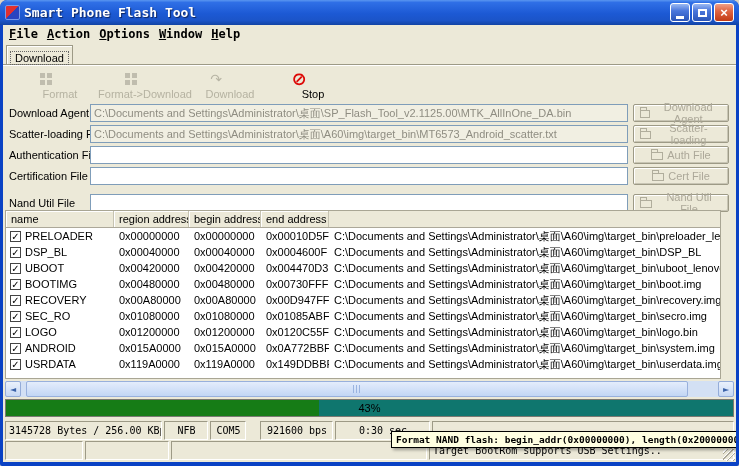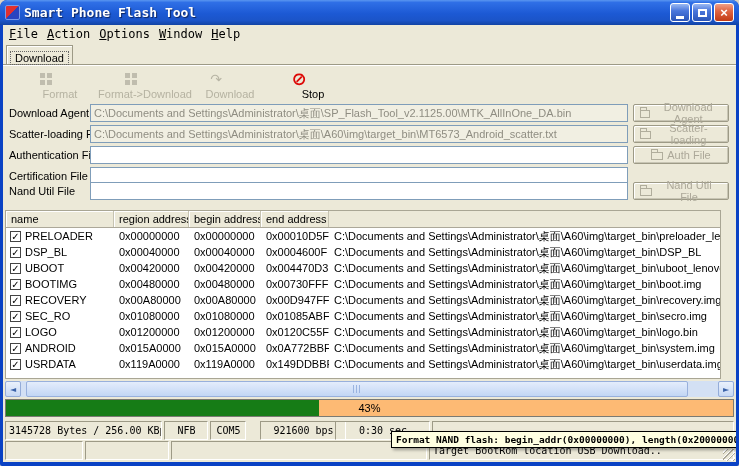--- a/index.html
+++ b/index.html
@@ -19,21 +19,21 @@
   .tbn.minmax{background:linear-gradient(180deg,#9ab8f2,#4a77dc 40%,#2a55b8);}
   .tbn.close{background:linear-gradient(180deg,#f0a088,#e06644 40%,#c23a14);color:#fff;
     font:bold 13px "Liberation Sans",sans-serif;line-height:1;}
   .glyph-min{width:8px;height:3px;background:#fff;margin-top:9px;}
   .glyph-max{width:9px;height:8px;border:2px solid #fff;}
   
   .client{position:absolute;top:25px;left:3px;right:3px;bottom:4px;background:#ece9d8;overflow:hidden;}
   
   .menubar{position:absolute;top:0;left:0;right:0;height:20px;padding:2px 0 0 6px;
     font:12px "DejaVu Sans Mono",monospace;color:#000;}
-  .menu-item{margin-right:9px;cursor:default;}
+  .menu-item{margin-right:9px;cursor:default;font-weight:bold;}
   
   .tab{position:absolute;top:20px;left:3px;height:19px;z-index:2;background:#ece9d8;
     border:1px solid #9d9a86;border-bottom:none;box-shadow:inset 1px 1px 0 #fff;
     padding:2px 3px 0 3px;}
   .tab-inner{border:1px dotted #666;padding:0 4px;font:11px "Liberation Sans",sans-serif;}
   
   .toolbar{position:absolute;top:39px;left:0;right:0;height:39px;border-top:1px solid #9d9a86;
     box-shadow:inset 0 1px 0 #fff;}
   .tbtn{position:absolute;top:4px;height:32px;display:flex;flex-direction:column;align-items:center;
     justify-content:space-between;padding:2px 0 1px 0;}
@@ -75,21 +75,21 @@
   .hscroll{position:absolute;left:2px;right:2px;top:356px;height:16px;background:#d3e0f4;
     display:flex;align-items:stretch;}
   .sbtn{width:16px;flex:0 0 auto;background:linear-gradient(180deg,#eaf1fc,#c6d8f4);
     border:1px solid #94acd8;border-radius:2px;color:#3a62a8;font:8px "DejaVu Sans",sans-serif;
     display:flex;align-items:center;justify-content:center;}
   .strack{position:relative;flex:1 1 auto;}
   .sthumb{position:absolute;left:5px;top:0;width:662px;height:16px;border:1px solid #98b0dc;border-radius:2px;
     background:linear-gradient(180deg,#e4edfc,#c2d6f4);display:flex;align-items:center;justify-content:center;}
   .sgrip{width:9px;height:8px;background:repeating-linear-gradient(90deg,#9ab4e0 0 1px,transparent 1px 3px);}
   
-  .progress{position:absolute;left:2px;right:2px;top:374px;height:18px;border:1px solid #7a7a72;background:#fdba74;}
+  .progress{position:absolute;left:2px;right:2px;top:374px;height:18px;border:1px solid #7a7a72;background:#0f766e;}
   .pfill{position:absolute;left:0;top:0;bottom:0;background:#167c16;}
   .plabel{position:absolute;left:0;right:0;top:2px;text-align:center;font:11px "Liberation Sans",sans-serif;color:#000;}
   
   .statusbar{position:absolute;left:0;right:0;top:394px;height:43px;background:#ece9d8;
     font:10px "DejaVu Sans Mono",monospace;color:#000;}
   .sp{position:absolute;height:19px;border:1px solid;border-color:#9d9a86 #fff #fff #9d9a86;
     padding:3px 2px 0 3px;white-space:nowrap;overflow:hidden;}
   .sp.ctr{text-align:center;}
   .row1{top:2px;} .row2{top:22px;}
   .grip{position:absolute;right:1px;bottom:1px;width:12px;height:12px;
@@ -173,22 +173,26 @@
       <span class="flabel">Authentication File</span>
       <input class="finput" value="" style="">
       <button class="fbtn">
         <span class="folder-icon"></span>
         <span>Auth File</span>
       </button>
     </div>
     <div class="frow" style="top:141px">
       <span class="flabel">Certification File</span>
       <input class="finput" value="" style="">
-    </div>
-    <div class="frow" style="top:156px">
+      <button class="fbtn">
+        <span class="folder-icon"></span>
+        <span>Cert File</span>
+      </button>
+    </div>
+    <div class="frow" style="top:168px">
       <span class="flabel">Nand Util File</span>
       <input class="finput" value="" style="">
       <button class="fbtn">
         <span class="folder-icon"></span>
         <span>Nand Util File</span>
       </button>
     </div>
 
     <div class="table">
       <div class="thead">
@@ -307,25 +311,25 @@
 
     <div class="progress">
       <div class="pfill" style="width: 43%;"></div>
       <div class="plabel">43%</div>
     </div>
 
     <div class="statusbar">
       <div class="sp row1" style="left:2px;width:157px">3145728 Bytes / 256.00 KBps</div>
       <div class="sp row1 ctr" style="left:161px;width:44px">NFB</div>
       <div class="sp row1 ctr" style="left:207px;width:36px">COM5</div>
-      <div class="sp row1 ctr" style="left:257px;width:86px">921600 bps</div>
+      <div class="sp row1 ctr" style="left:257px;width:73px">921600 bps</div>
       <div class="sp row1 ctr" style="left:332px;width:95px">0:30 sec</div>
       <div class="sp row1" style="left:429px;width:302px"></div>
       <div class="sp row2" style="left:2px;width:78px"></div>
       <div class="sp row2" style="left:82px;width:84px"></div>
       <div class="sp row2" style="left:168px;width:256px"></div>
-      <div class="sp row2" style="left:426px;width:305px">Target BootRom location USB Download..</div>
+      <div class="sp row2" style="left:426px;width:305px">Target BootRom supports USB Settings..</div>
       <div class="grip"></div>
     </div>
 
     <div class="tooltip">Format NAND flash:  begin_addr(0x00000000), length(0x20000000).</div>
   </div>
 </div>
 
 </body></html>

